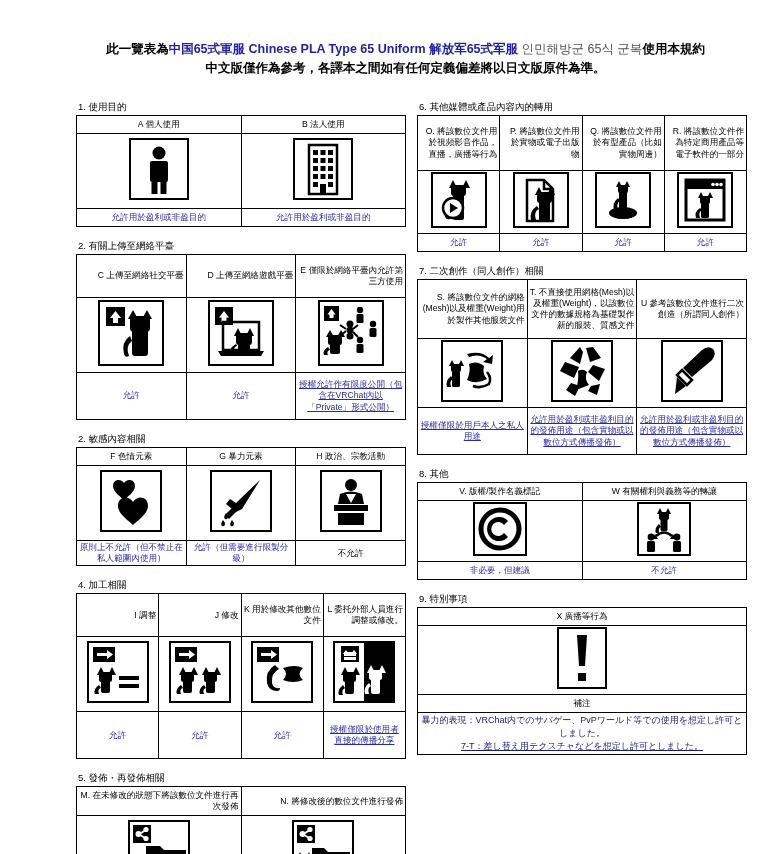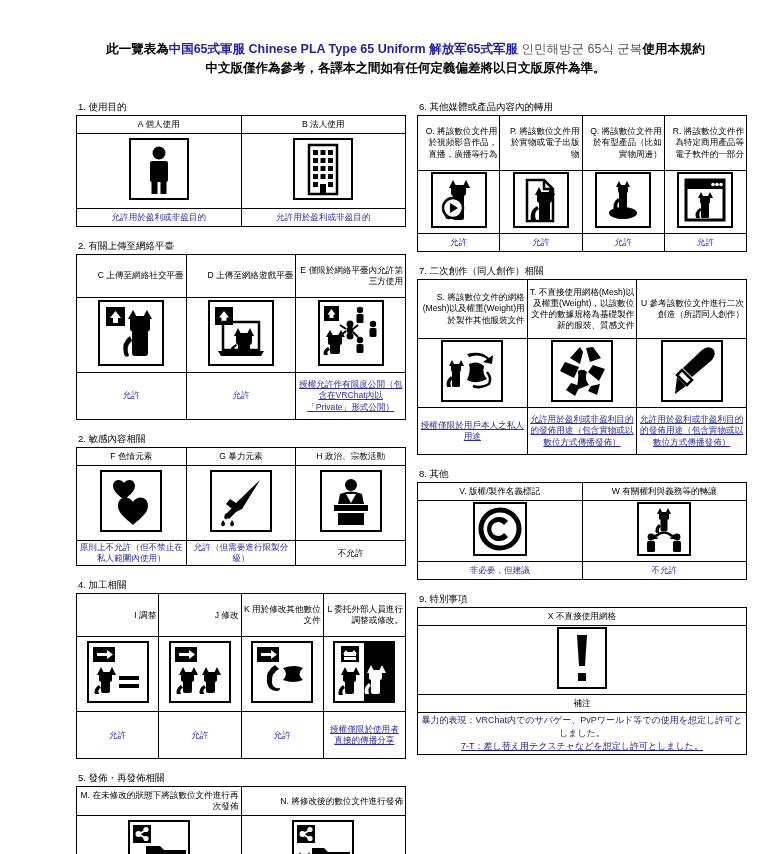--- a/index.html
+++ b/index.html
@@ -605,21 +605,21 @@
           </tr>
         </tbody>
           </table>
       </div>
 
       <div class="sect">
         <div class="sect-title">9. 特別事項</div>
         <table class="grid">
           <tbody>
               <tr>
-            <td class="hdr">X 不直接使用網格</td>
+            <td class="hdr">X 廣播等行為</td>
           </tr>
           <tr>
             <td class="icon" style="height:64px">
               <span class="ic">
                 <svg width="46" height="58" viewBox="0 0 46 58">
                       <rect width="46" height="58" fill="#fff"></rect>
                   <path d="M18 6 h10 l-2 31 h-6 z"></path>
                   <rect x="19" y="44" width="8" height="8"></rect>
                 </svg>
               </span>

